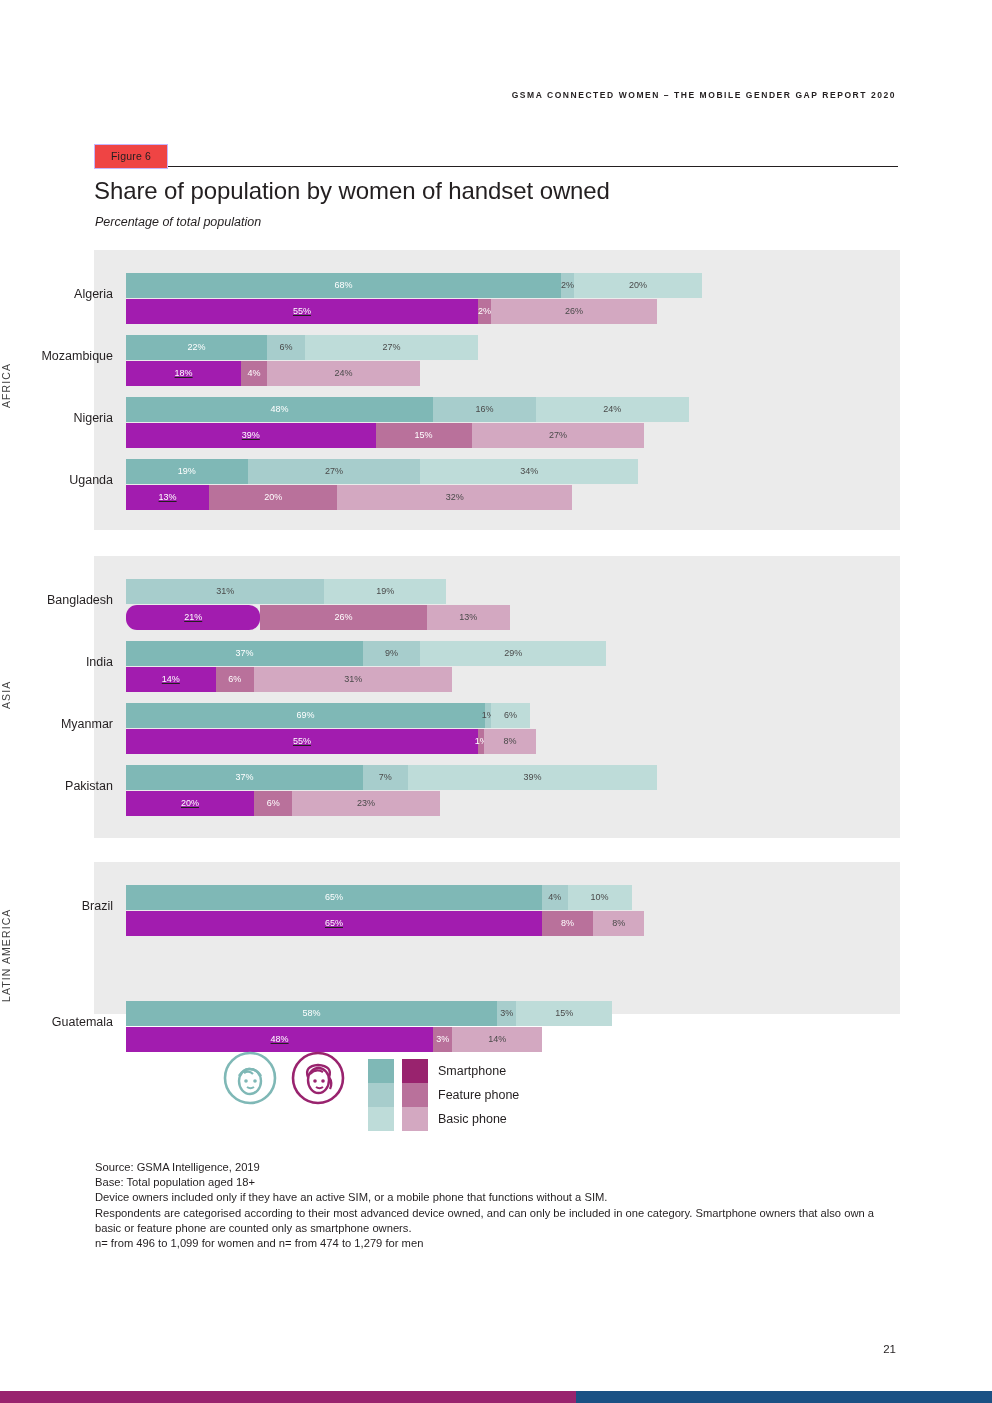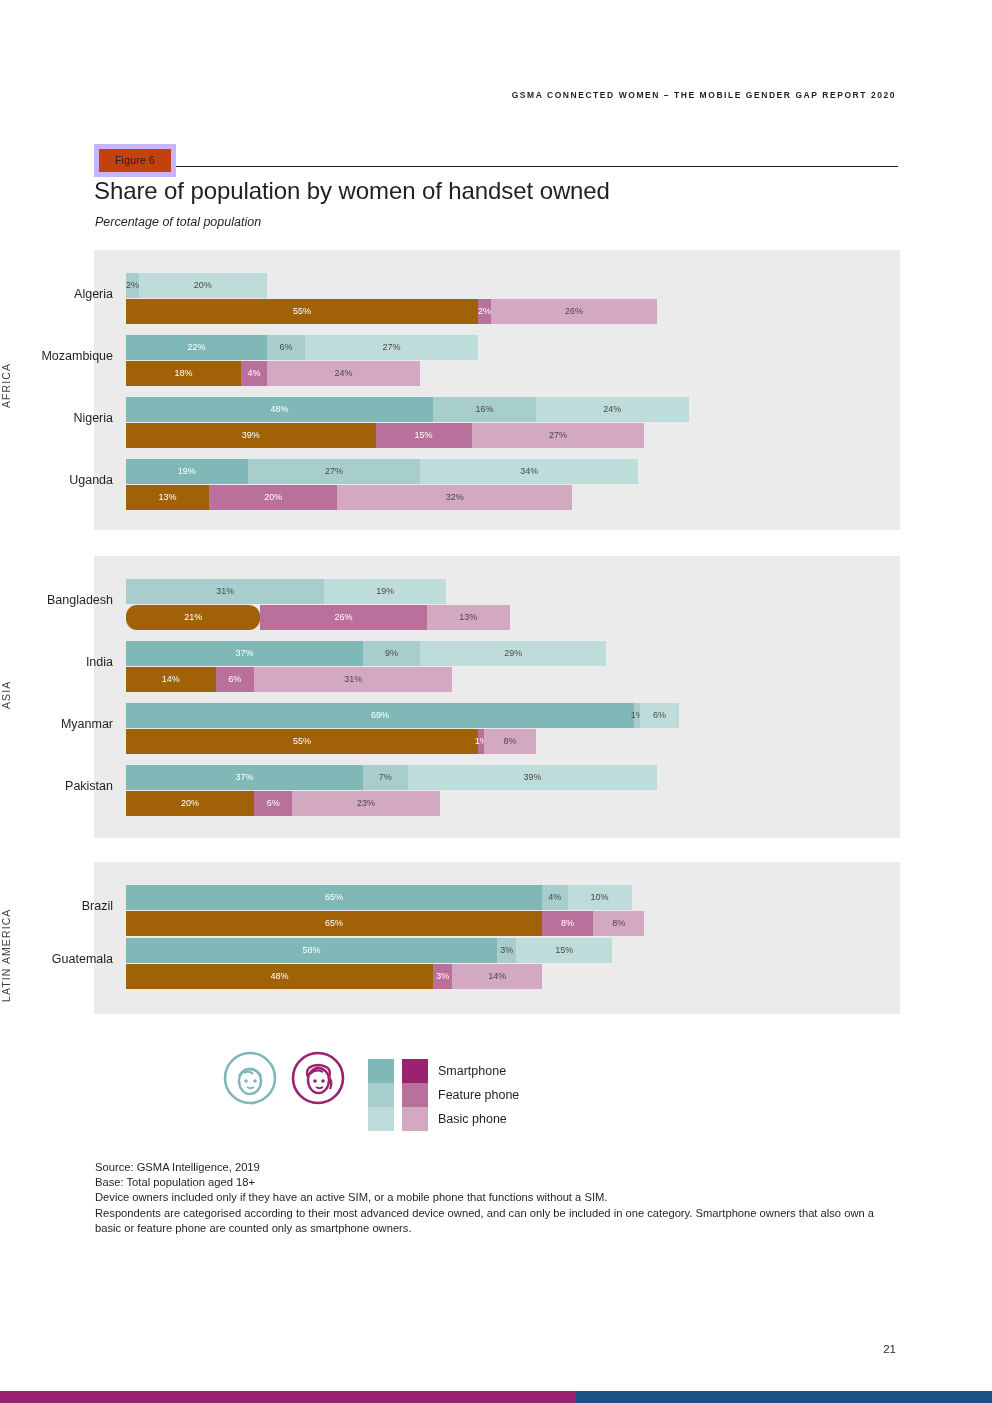--- a/index.html
+++ b/index.html
@@ -29,26 +29,26 @@
 
   
   .fig-wrap {
     position: absolute;
     left: 94px;
     top: 144px;
     width: 804px;
   }
   .fig-tag {
     display: inline-block;
-    border: 5px solid #c4b5fd;
+    border: 1px solid #c4b5fd;
     padding: 5px 16px 6px 16px;
     font-size: 10.5px;
     letter-spacing: .2px;
     position: relative;
-    background: #c2410c;
+    background: #ef4444;
     z-index: 2;
   }
   .fig-rule {
     position: absolute;
     left: 0; right: 0;
     top: 22px;
     height: 1px;
     background: #231f20;
     z-index: 1;
   }
@@ -143,21 +143,21 @@
   .seg .val {
     font-size: 9px;
     line-height: 1;
     white-space: nowrap;
   }
   
   .m1 { background: #7fb8b6; }
   .m2 { background: #a7cdcc; }
   .m3 { background: #bedcd9; }
   
-  .w1 { background: #a16207; }
+  .w1 { background: #a21caf; text-decoration: underline; }
   .w2 { background: #b9719b; }
   .w3 { background: #d3a8c1; }
 
   .m1 .val, .w1 .val, .w2 .val { color: #ffffff; }
   .m2 .val, .m3 .val, .w3 .val { color: #4a4a4a; }
 
   
   .legend {
     position: absolute;
     left: 222px;
@@ -234,20 +234,23 @@
 
 <div class="region-label" id="rlab-africa">AFRICA</div>
 <div class="region-label" id="rlab-asia">ASIA</div>
 <div class="region-label" id="rlab-latam">LATIN AMERICA</div>
 
 <div id="bars-host">
     <div class="country" style="top: 268px;">
       <div class="cname">Algeria</div>
       <div class="bars">
         <div class="barrow men">
+          <div class="seg m1" style="width: 435.2px;">
+            <span class="val">68%</span>
+          </div>
           <div class="seg m2" style="width: 12.8px;">
             <span class="val">2%</span>
           </div>
           <div class="seg m3" style="width: 128px;">
             <span class="val">20%</span>
           </div>
         </div>
         <div class="barrow women">
           <div class="seg w1" style="width: 352px;">
             <span class="val">55%</span>
@@ -390,21 +393,21 @@
           <div class="seg w3" style="width: 198.4px;">
             <span class="val">31%</span>
           </div>
         </div>
       </div>
     </div>
     <div class="country" style="top: 698px;">
       <div class="cname">Myanmar</div>
       <div class="bars">
         <div class="barrow men">
-          <div class="seg m1" style="width: 508px;">
+          <div class="seg m1" style="width: 359px;">
             <span class="val">69%</span>
           </div>
           <div class="seg m2" style="width: 6.4px;">
             <span class="val">1%</span>
           </div>
           <div class="seg m3" style="width: 38.4px;">
             <span class="val">6%</span>
           </div>
         </div>
         <div class="barrow women">
@@ -467,21 +470,21 @@
           </div>
           <div class="seg w2" style="width: 51.2px;">
             <span class="val">8%</span>
           </div>
           <div class="seg w3" style="width: 51.2px;">
             <span class="val">8%</span>
           </div>
         </div>
       </div>
     </div>
-    <div class="country" style="top: 933px;">
+    <div class="country" style="top: 996px;">
       <div class="cname">Guatemala</div>
       <div class="bars">
         <div class="barrow men">
           <div class="seg m1" style="width: 371.2px;">
             <span class="val">58%</span>
           </div>
           <div class="seg m2" style="width: 19.2px;">
             <span class="val">3%</span>
           </div>
           <div class="seg m3" style="width: 96px;">
@@ -543,17 +546,18 @@
     <div>Feature phone</div>
     <div>Basic phone</div>
   </div>
 </div>
 
 <div class="notes">
   <div>Source: GSMA Intelligence, 2019</div>
   <div>Base: Total population aged 18+</div>
   <div>Device owners included only if they have an active SIM, or a mobile phone that functions without a SIM.</div>
   <div>Respondents are categorised according to their most advanced device owned, and can only be included in one category. Smartphone owners that also own a basic or feature phone are counted only as smartphone owners.</div>
+  <div>n= from 496 to 1,099 for women and n= from 474 to 1,279 for men</div>
 </div>
 
 <div class="pageno">21</div>
 <div class="footbar" id="footbar-magenta"></div>
 <div class="footbar" id="footbar-blue"></div>
 
 </body></html>

